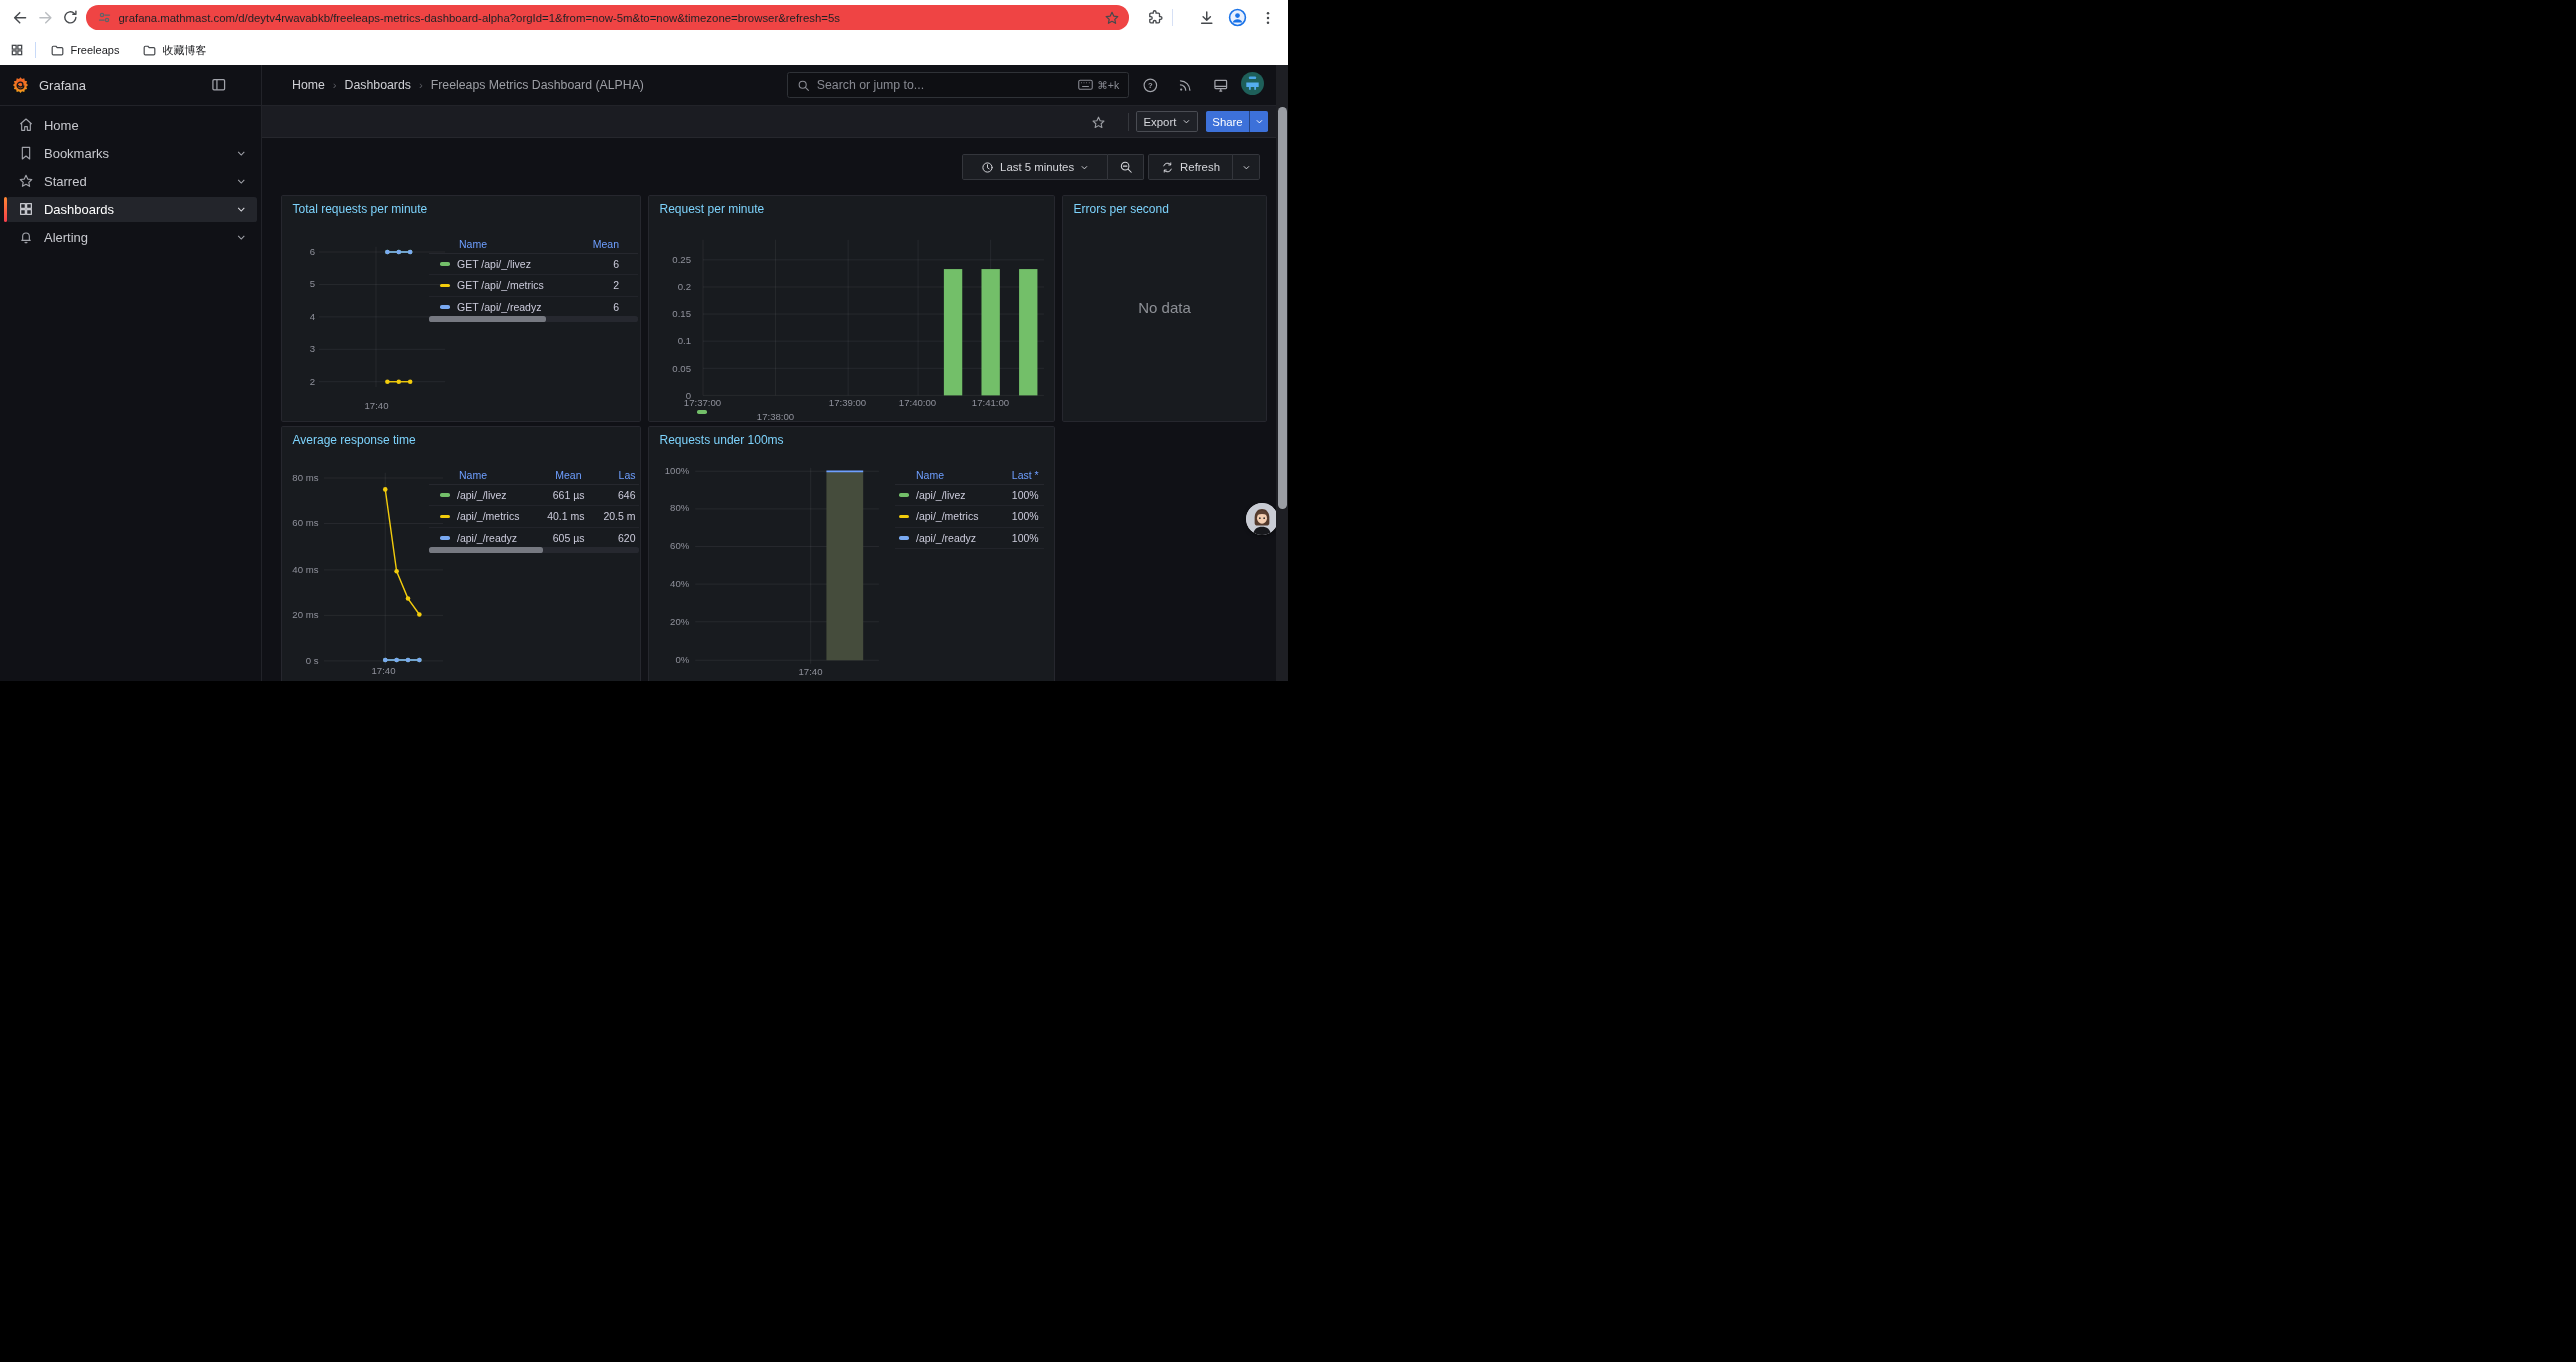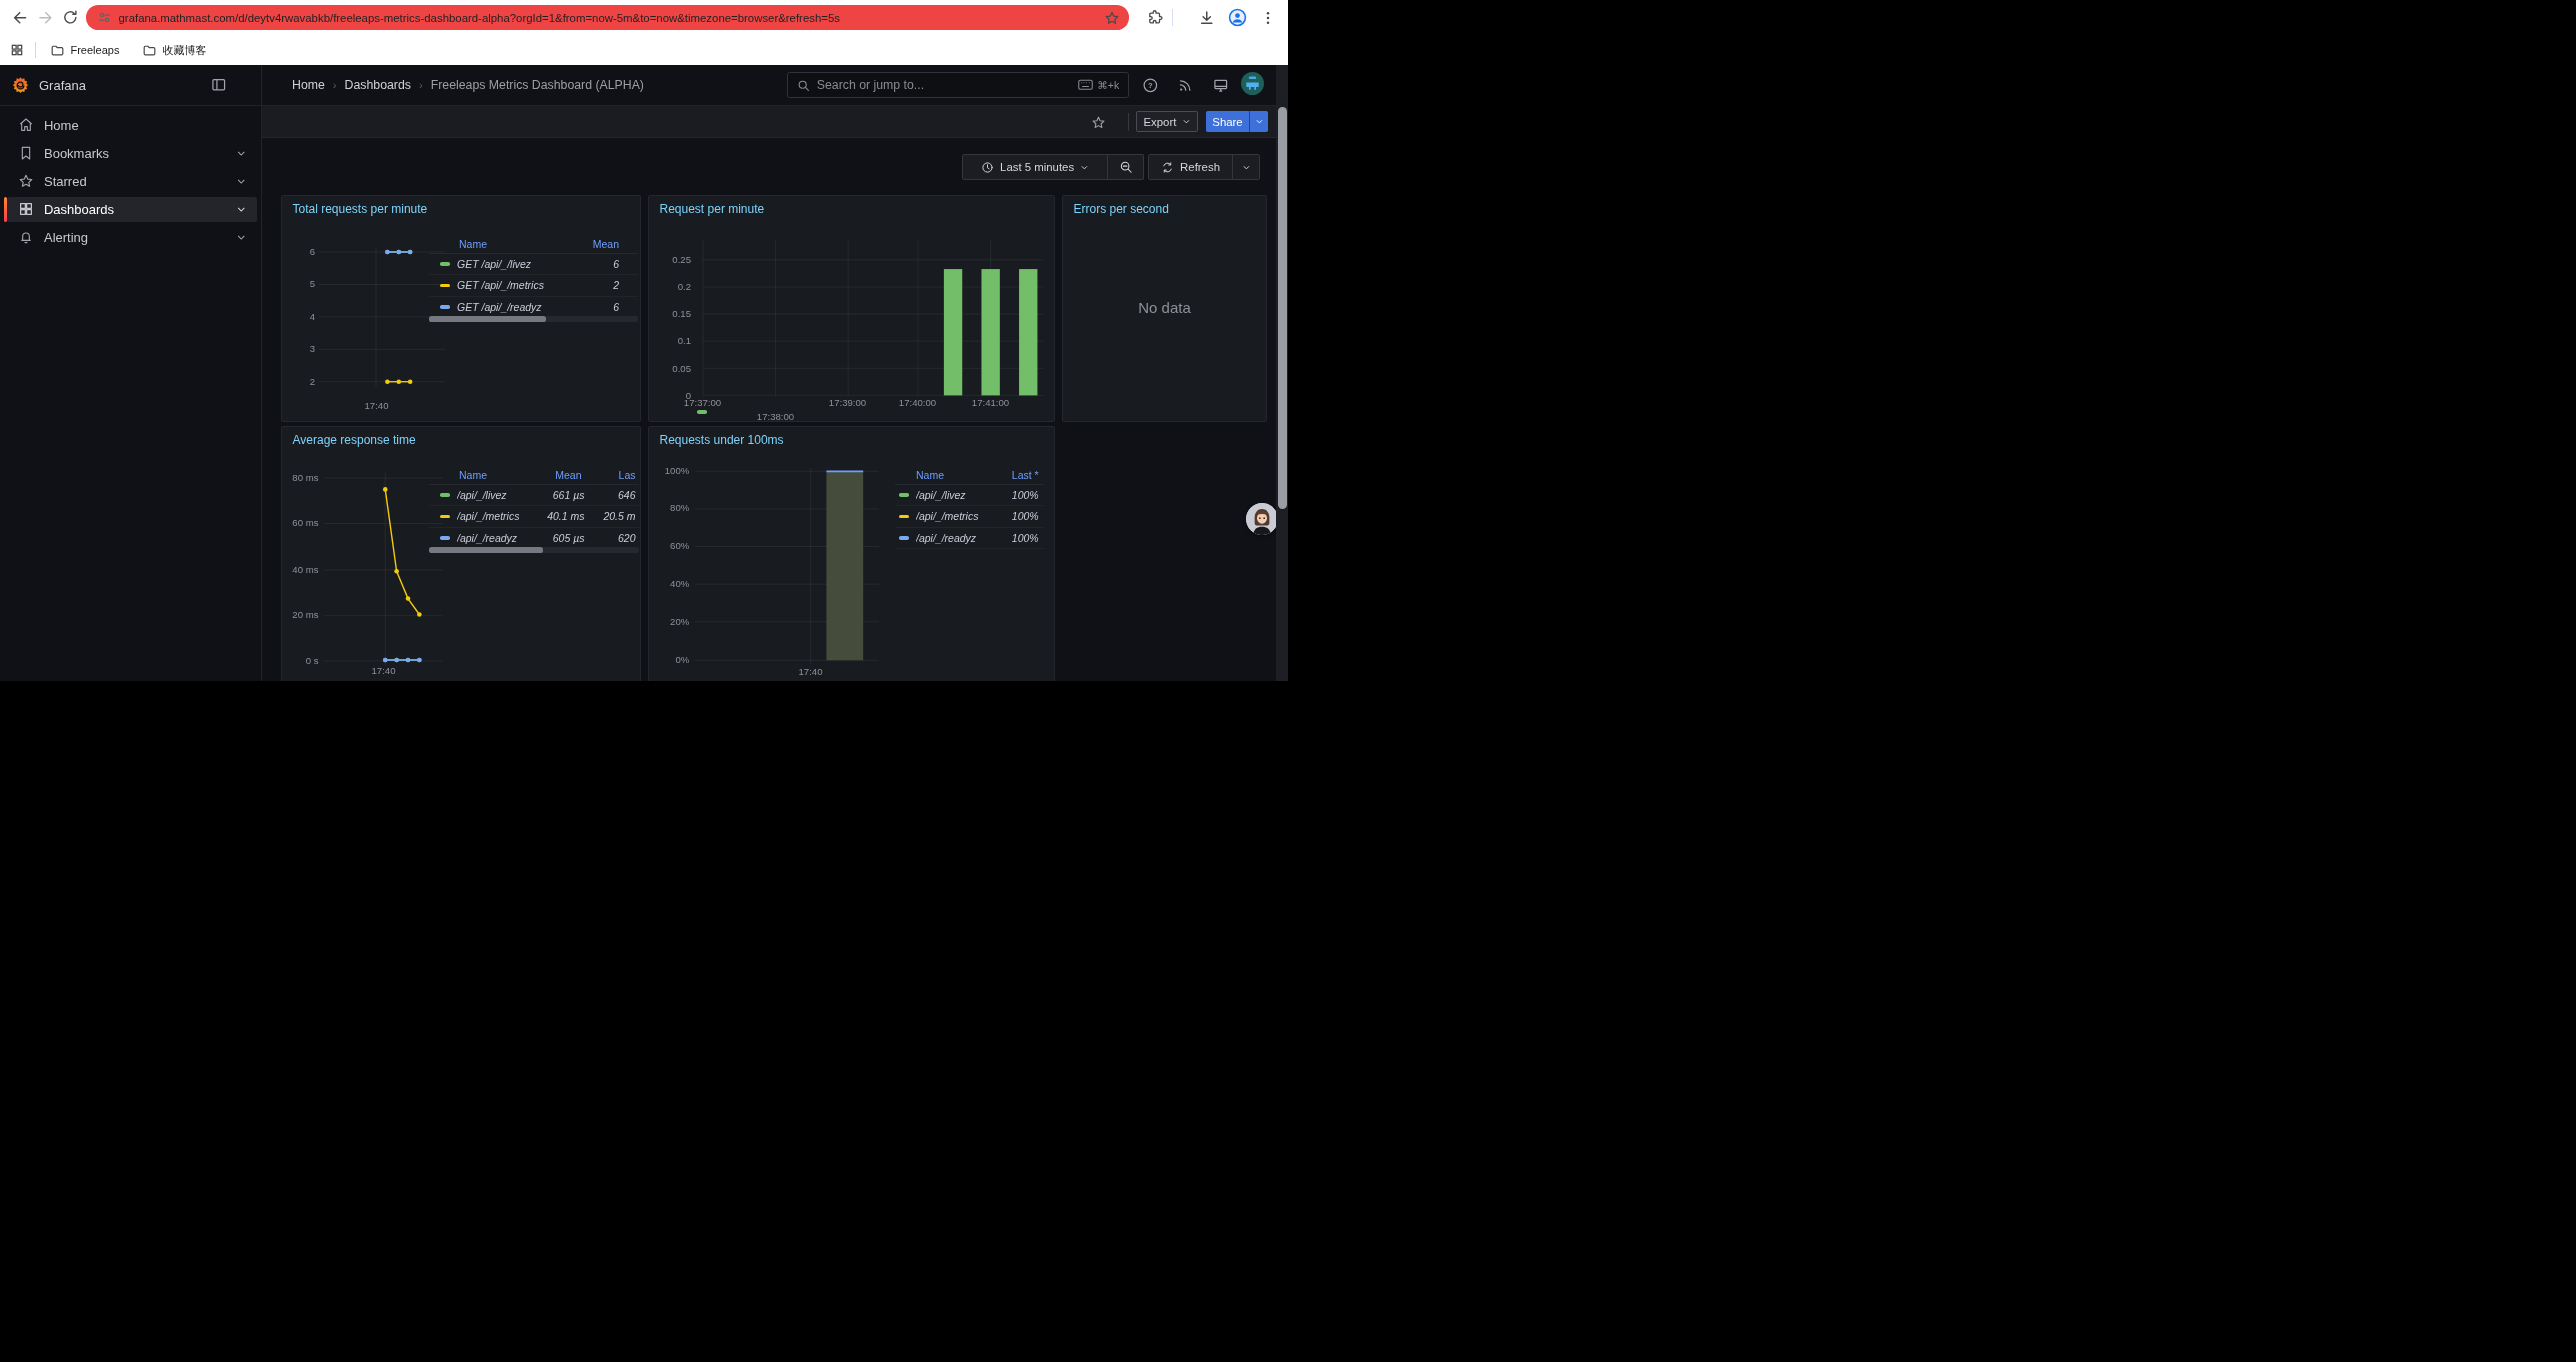--- a/index.html
+++ b/index.html
@@ -44,21 +44,21 @@
   .tb-group{position:absolute;display:flex;height:26px;}
   .tb-part{background:#1B1D22;border:0.9px solid #34363C;display:flex;align-items:center;justify-content:center;gap:6.1px;color:#D5D6DB;font-size:11.4px;box-sizing:border-box;}
   
   .panel{position:absolute;background:#181B1F;border:0.9px solid #26272E;border-radius:1.8px;box-sizing:border-box;overflow:hidden;}
   .ptitle{position:absolute;left:10.5px;top:6.1px;font-size:12px;font-weight:500;color:#7dd3fc;}
   .tick{position:absolute;font-size:9.6px;color:#8F919B;height:12.3px;line-height:12.3px;}
   .tick.r{text-align:right;}
   .tick.c{text-align:center;}
   .gtable{position:absolute;font-size:10.5px;color:#CCCCDC;}
   .gt-head{display:flex;align-items:center;height:17.5px;border-bottom:0.9px solid #26282E;color:#6E9FFF;font-weight:500;}
-  .gt-row{display:flex;align-items:center;height:20.6px;border-bottom:0.9px solid #22242A;font-style:italic;}
+  .gt-row{display:flex;align-items:center;height:20.6px;border-bottom:0.9px solid #22242A;}
   .chip{width:10.5px;height:3.5px;border-radius:1.8px;margin:0 7px 0 10.5px;flex:none;}
   .gt-name{flex:1;white-space:nowrap;overflow:hidden;}
   .gt-val{text-align:right;white-space:nowrap;}
   .hscroll{position:absolute;height:6.1px;border-radius:2.6px;background:#26282F;}
   .hscroll .thumb{height:6.1px;border-radius:2.6px;background:#767981;}
   .nodata{position:absolute;left:0;top:103px;width:100%;text-align:center;font-size:15px;color:#8D9096;}
   .legendline{position:absolute;display:flex;align-items:center;font-size:14px;color:#CCCCDC;gap:7px;flex-direction:column;}
   
   .vscroll{position:absolute;left:1276px;top:65px;width:12.3px;height:616px;background:#1E1F24;}
   .vscroll .vthumb{position:absolute;left:1.8px;top:42px;width:8.8px;height:402px;border-radius:4.4px;background:#9A9DA3;}

